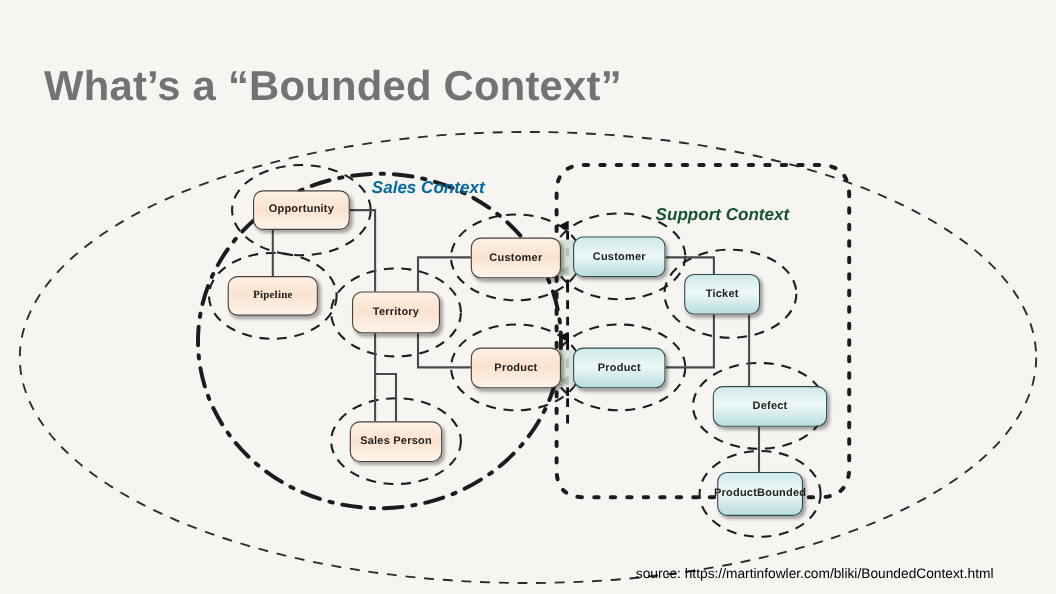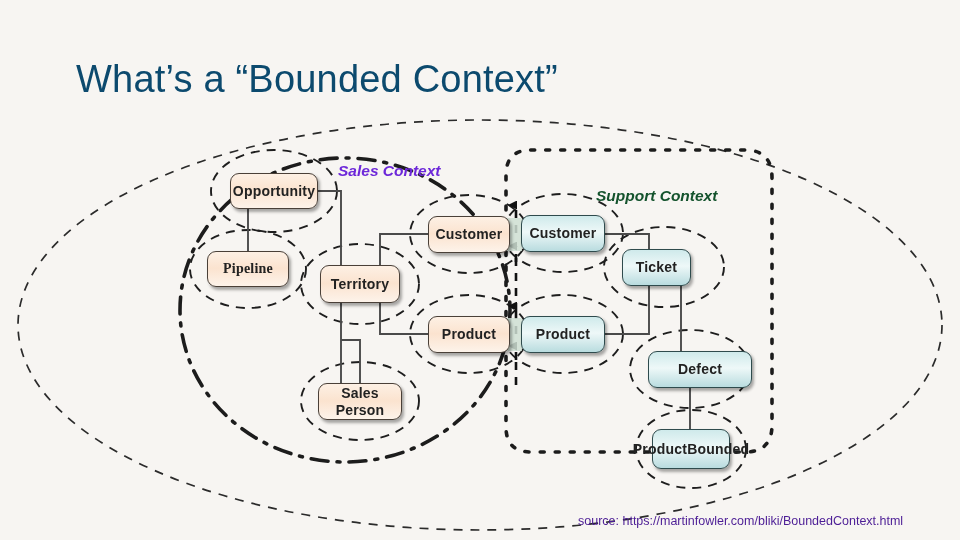--- a/index.html
+++ b/index.html
@@ -16,25 +16,24 @@
     overflow: hidden;
     font-family: "Liberation Sans", sans-serif;
   }
 
   
   #slide-title {
     position: absolute;
     left: 40px;
     top: 58px;
     font-size: 38px;
-    font-weight: 400;
-    color: #0c4a6e;
+    font-weight: 700;
+    color: #737373;
     letter-spacing: 0.2px;
     white-space: nowrap;
-    margin-left: 36px;
   }
 
   
   #diagram-svg {
     position: absolute;
     left: 0;
     top: 0;
     width: 960px;
     height: 540px;
   }
@@ -42,21 +41,21 @@
   
   .entity {
     position: absolute;
     box-sizing: border-box;
     border-radius: 9px;
     border: 1.6px solid #3b3b3b;
     display: flex;
     align-items: center;
     justify-content: center;
     text-align: center;
-    font-size: 14px;
+    font-size: 10px;
     font-weight: bold;
     color: #222222;
     letter-spacing: 0.2px;
     line-height: 1.15;
     box-shadow: 2px 2.5px 3px rgba(0,0,0,0.33);
   }
   .entity.sales {
     background: linear-gradient(180deg, #fdf0e4 0%, #fbe3cf 48%, #fdf3ea 100%);
     border-color: #4a4038;
   }
@@ -66,30 +65,30 @@
   }
 
   
   .ctx-label {
     position: absolute;
     font-style: italic;
     font-weight: bold;
     font-size: 15.5px;
     white-space: nowrap;
   }
-  #label-sales   { color: #6d28d9; left: 338px; top: 162px; }
+  #label-sales   { color: #0369a1; left: 338px; top: 162px; }
   #label-support { color: #14532d; left: 596px; top: 187px; }
 
   
   #source-credit {
     position: absolute;
     left: 578px;
     top: 514px;
     font-size: 12.5px;
-    color: #4c1d95;
+    color: #000000;
     white-space: nowrap;
     text-align: center;
   }
 </style>
 </head>
 <body>
 
 <div id="slide">
 
   <div id="slide-title">What’s a “Bounded Context”</div>

